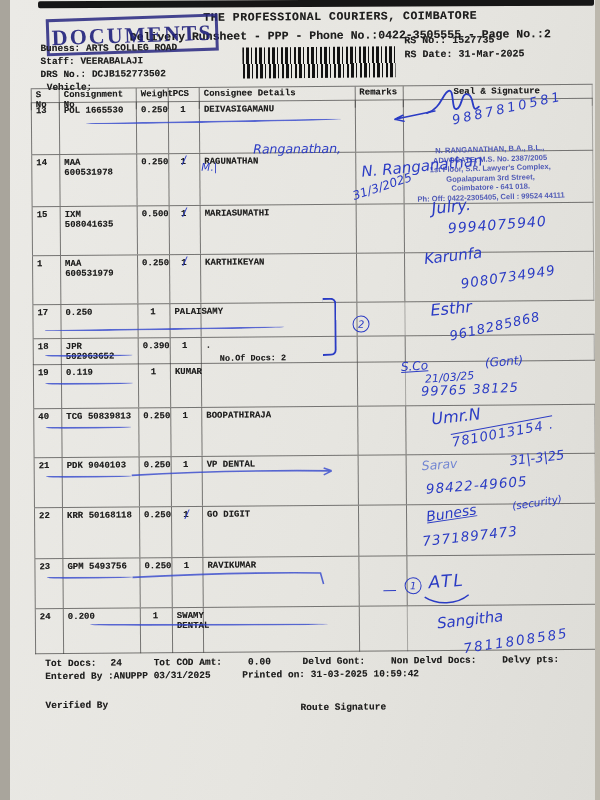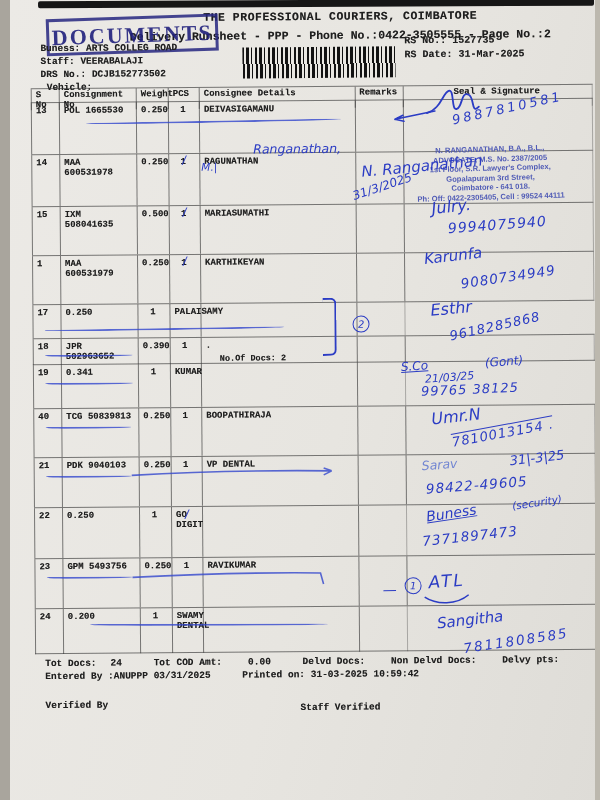--- a/index.html
+++ b/index.html
@@ -159,21 +159,21 @@
       <div class="td first">18</div>
       <div class="td">JPR 502963652</div>
       <div class="td">0.390</div>
       <div class="td c-center">1</div>
       <div class="td"><span>.</span><span class="l2">No.Of Docs: 2</span></div>
       <div class="td"></div>
       <div class="td last"></div>
     </div>
     <div class="tr r19 print">
       <div class="td first">19</div>
-      <div class="td">0.341</div>
+      <div class="td">0.119</div>
       <div class="td c-center">1</div>
       <div class="td"><span>KUMAR</span></div>
       <div class="td"></div>
       <div class="td last"></div>
     </div>
     <div class="tr r20 print">
       <div class="td first">40</div>
       <div class="td">TCG 50839813</div>
       <div class="td">0.250</div>
       <div class="td c-center">1</div>
@@ -185,20 +185,21 @@
       <div class="td first">21</div>
       <div class="td">PDK 9040103</div>
       <div class="td">0.250</div>
       <div class="td c-center">1</div>
       <div class="td"><span>VP DENTAL</span></div>
       <div class="td"></div>
       <div class="td last"></div>
     </div>
     <div class="tr r22 print">
       <div class="td first">22</div>
+      <div class="td">KRR 50168118</div>
       <div class="td">0.250</div>
       <div class="td c-center">1</div>
       <div class="td"><span>GO DIGIT</span></div>
       <div class="td"></div>
       <div class="td last"></div>
     </div>
     <div class="tr r23 print">
       <div class="td first">23</div>
       <div class="td">GPM 5493756</div>
       <div class="td">0.250</div>
@@ -296,25 +297,25 @@
         </svg>
 
     <div class="pen-line" style="left:55px;top:536px;width:238px;transform:rotate(.3deg)"></div>
     <div class="hw" style="left:402px;top:526px;font-size:15px;transform:rotate(-6deg)">Sangitha</div>
     <div class="hw" style="left:428px;top:548px;font-size:13.5px;letter-spacing:2px;transform:rotate(-8deg)">7811808585</div>
   </div>
 
   <div class="foot print" style="top:656px">
     <span>Tot Docs:</span><span class="gap1">24</span>
     <span class="gap2">Tot COD Amt:</span><span class="gap2">0.00</span>
-    <span class="gap2">Delvd Docs:</span>
+    <span class="gap2">Delvd Gont:</span>
     <span class="gap3">Non Delvd Docs:</span>
     <span class="gap3">Delvy pts:</span>
   </div>
   <div class="foot print" style="top:669px">
     <span>Entered By :ANUPPP 03/31/2025</span>
     <span class="gap2">Printed on: 31-03-2025 10:59:42</span>
   </div>
   <div class="foot print" style="top:698px">Verified By</div>
-  <div class="foot print" style="top:702px;left:285px">Staff Verified</div>
+  <div class="foot print" style="top:702px;left:285px">Route Signature</div>
  </div>
  <div class="edge-right"></div>
 </div>
 
 </body></html>

